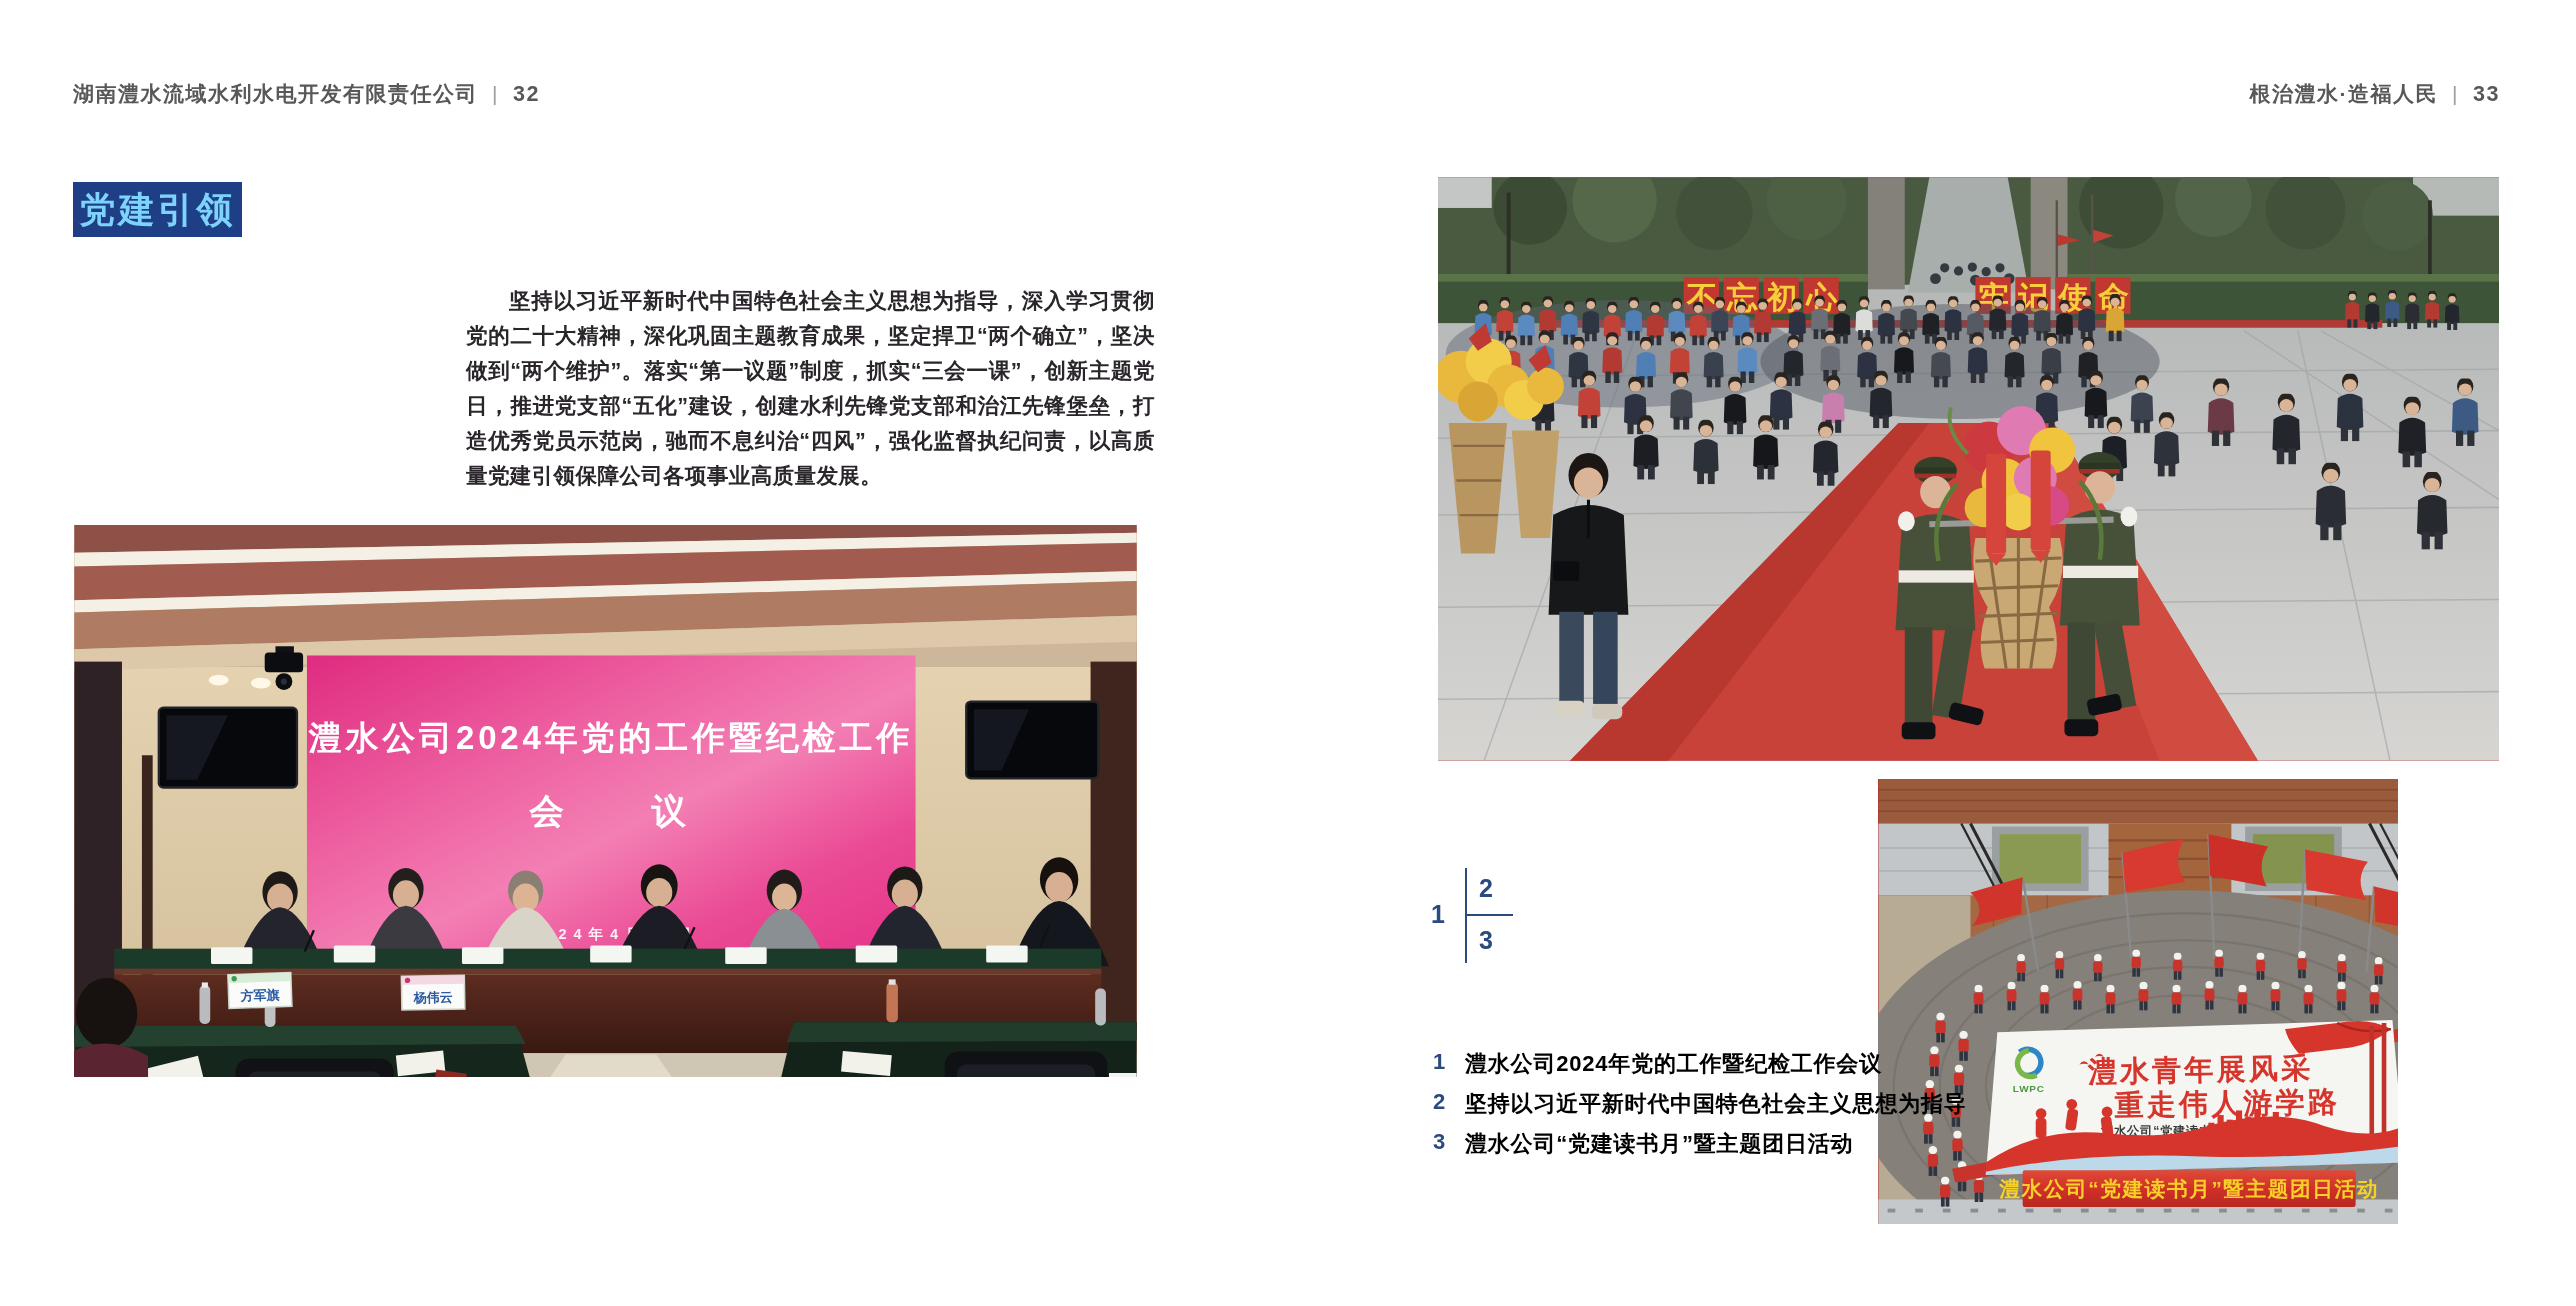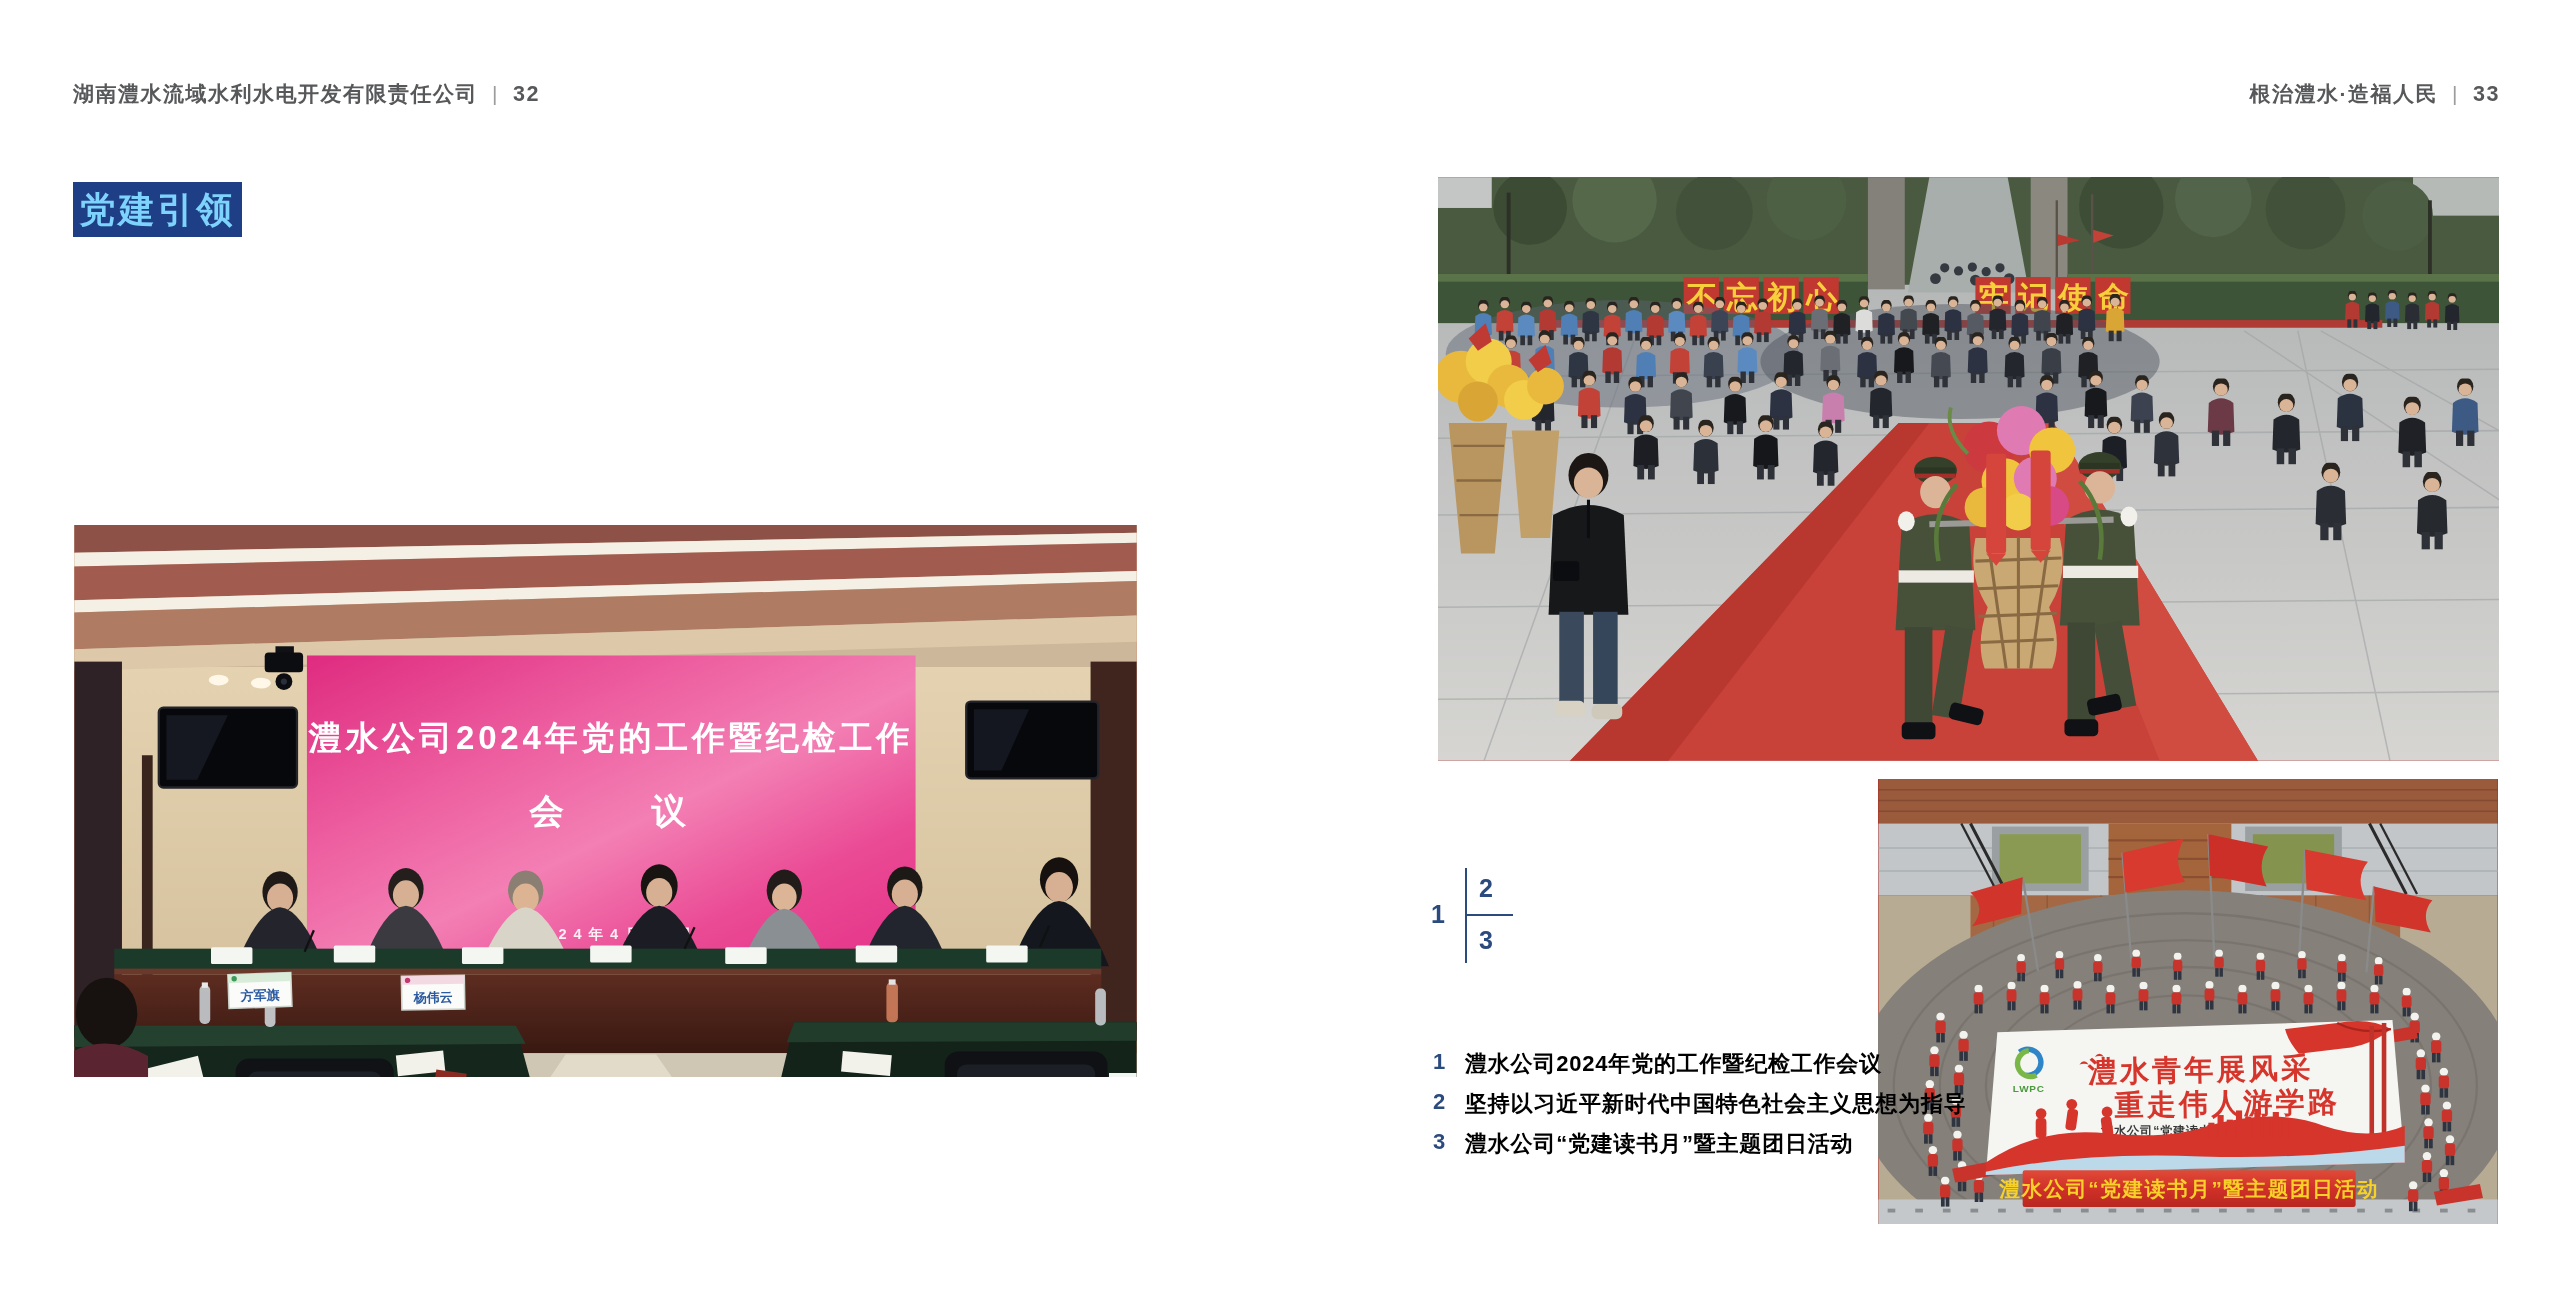--- a/index.html
+++ b/index.html
@@ -21,21 +21,21 @@
   }
   .bodytext {
     position:absolute; left:466px; top:284px; width:689px;
     font-size:21.5px; line-height:35px; color:#29252a; font-weight:600;
     text-align:justify; text-justify:inter-ideograph; text-indent:2em;
     letter-spacing:0.4px;
   }
   .photo { position:absolute; overflow:hidden; background:#b91c1c; }
   #photo-meeting { left:74px;  top:525px;  width:1063px; height:552px; }
   #photo-square  { left:1438px; top:177px; width:1061px; height:584px; }
-  #photo-aerial  { left:1878px; top:779px; width:620px;  height:445px; }
+  #photo-aerial  { left:1878px; top:779px; width:520px;  height:445px; }
   .figmap-line { position:absolute; background:#2b4a7e; }
   .figmap-num { position:absolute; color:#2b4a7e; font-size:25px; font-weight:bold; }
   .captions { position:absolute; left:1433px; top:1049px; }
   .cap-row { display:flex; align-items:flex-start; margin-bottom:10px; }
   .cap-no { width:32px; color:#2b4a7e; font-size:22px; font-weight:bold; flex:0 0 32px; }
   .cap-text { color:#000000; font-size:22px; font-weight:600; letter-spacing:0.8px; white-space:nowrap; }
   svg { display:block; }
 </style>
 </head>
 <body>
@@ -44,20 +44,21 @@
 
   <div class="hdr hdr-left">
     <span>湖南澧水流域水利水电开发有限责任公司</span><span class="divider">|</span><span class="pageno">32</span>
   </div>
   <div class="hdr hdr-right">
     <span>根治澧水·造福人民</span><span class="divider">|</span><span class="pageno">33</span>
   </div>
 
   <div class="badge">党建引领</div>
 
+  <div class="bodytext">坚持以习近平新时代中国特色社会主义思想为指导，深入学习贯彻党的二十大精神，深化巩固主题教育成果，坚定捍卫“两个确立”，坚决做到“两个维护”。落实“第一议题”制度，抓实“三会一课”，创新主题党日，推进党支部“五化”建设，创建水利先锋党支部和治江先锋堡垒，打造优秀党员示范岗，驰而不息纠治“四风”，强化监督执纪问责，以高质量党建引领保障公司各项事业高质量发展。</div>
 
   <div class="photo" id="photo-meeting">
   <svg viewBox="0 0 1384 899" width="1063" height="690">
     <defs>
       <linearGradient id="wallg" x1="0" y1="0" x2="0" y2="1">
         <stop offset="0" stop-color="#ead9b9"></stop>
             <stop offset="0.6" stop-color="#d8c4a0"></stop>
             <stop offset="1" stop-color="#c9b391"></stop>
       </linearGradient>
       <linearGradient id="pinkg" x1="0" y1="0" x2="1" y2="1">

